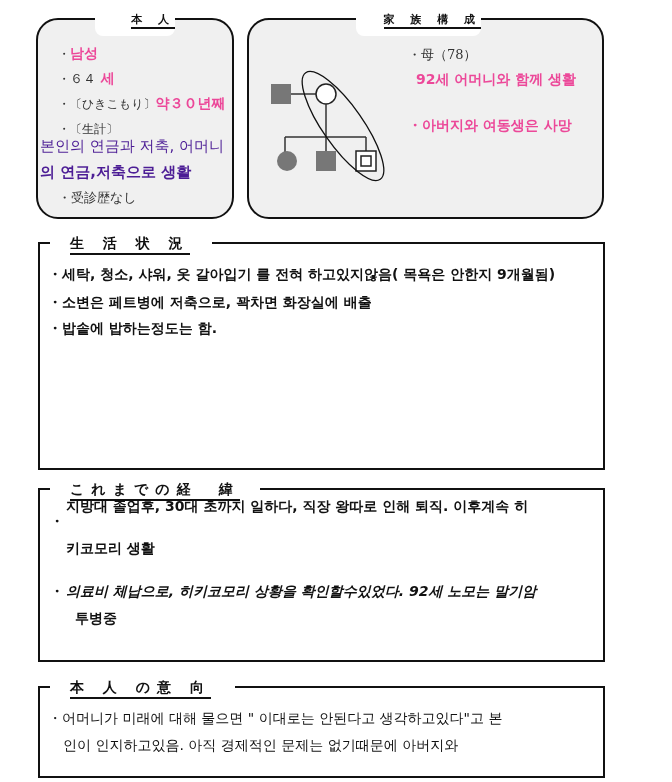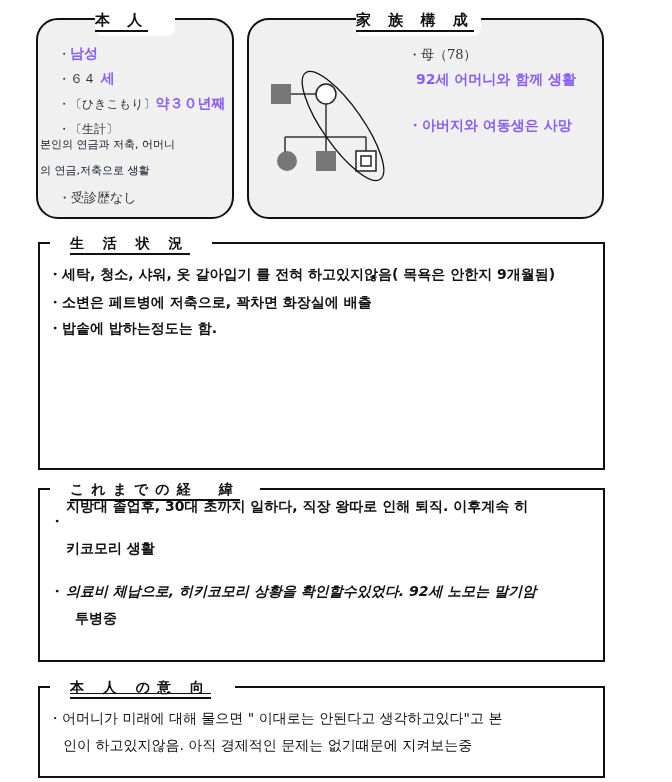--- a/index.html
+++ b/index.html
@@ -1,28 +1,28 @@
 <!DOCTYPE html>
 <html><head>
 <meta charset="utf-8">
 <style>
   html, body { margin:0; padding:0; background:#ffffff; }
   body { width:672px; height:782px; position:relative; overflow:hidden;
          font-family:"DejaVu Sans", "Liberation Sans", sans-serif; color:#111; }
 
   
   .rbox { position:absolute; background:#f0f0f0; border:2px solid #111; border-radius:22px; box-sizing:border-box; }
-  .tab { position:absolute; background:#ffffff; border-radius:0 0 8px 8px; text-align:left;
-         font-weight:bold; font-size:15px; letter-spacing:6px; }
+  .tab { position:absolute; background:#ffffff; border-radius:0 0 8px 8px; text-align:right;
+         font-weight:bold; font-size:11px; letter-spacing:6px; }
   .tab span { border-bottom:2px solid #111; padding-bottom:1px; }
 
   .line { position:absolute; white-space:nowrap; }
   .jp { font-family:"DejaVu Serif", "Liberation Serif", serif; font-size:12px; color:#333; }
-  .ko { font-size:14px; font-weight:bold; color:#8b5cf6; }
-  .ko-b { font-size:11px; font-weight:bold; color:#0f172a; }
+  .ko { font-size:14px; font-weight:bold; color:#ec4899; }
+  .ko-b { font-size:15px; font-weight:bold; color:#4c1d95; }
 
   
   .sbox { position:absolute; border:2px solid #111; border-top:none; box-sizing:border-box; background:#fff; }
   .sbox .topl { position:absolute; top:-2px; left:-2px; width:12px; height:2px; background:#111; }
   .sbox .topr { position:absolute; top:-2px; right:-2px; height:2px; background:#111; }
   .stitle { position:absolute; font-weight:bold; font-size:14px; letter-spacing:7px;
             font-family:"DejaVu Sans", sans-serif; }
   .stitle span { border-bottom:2px solid #111; padding-bottom:2px; }
   .stext { position:absolute; font-size:14px; font-weight:bold; white-space:nowrap; color:#111; }
   .stext-n { position:absolute; font-size:14px; white-space:nowrap; color:#111; }
@@ -41,21 +41,21 @@
 <div class="line" style="left:58px; top:68px;">
   <span class="jp">・</span><span class="jp" style="font-size:13px">６４</span><span class="ko"> 세</span>
 </div>
 <div class="line" style="left:58px; top:93px;">
   <span class="jp">・</span><span class="jp">〔ひきこもり〕</span><span class="ko">약３０년째</span>
 </div>
 <div class="line" style="left:58px; top:118px;">
   <span class="jp">・</span><span class="jp">〔生計〕</span>
 </div>
 <div class="line ko-b" style="left:40px; top:137px; font-weight:normal;">본인의 연금과 저축, 어머니</div>
-<div class="line ko-b" style="left:40px; top:163px; font-weight:normal;text-align:center;">의 연금,저축으로 생활</div>
+<div class="line ko-b" style="left:40px; top:163px; font-weight:bold;text-align:center;">의 연금,저축으로 생활</div>
 <div class="line jp" style="left:58px; top:189px; font-size:13px;">・受診歴なし</div>
 
 <div class="rbox" style="left:247px; top:18px; width:357px; height:201px;"></div>
 <div class="tab" style="left:340px; top:6px; width:125px; height:30px; line-height:28px;margin-left:16px;">
   <span>家 族 構 成</span>
 </div>
 
 <svg style="position:absolute; left:260px; top:60px;" width="150" height="130" viewBox="0 0 150 130">
 
   <rect x="11" y="24" width="20" height="20" fill="#777"></rect>
@@ -104,17 +104,17 @@
 <div class="stext" style="left:66px; top:498px;">지방대 졸업후, 30대 초까지 일하다, 직장 왕따로 인해 퇴직. 이후계속 히</div>
 <div class="stext" style="left:66px; top:540px;text-align:right;">키코모리 생활</div>
 <div class="stext" style="left:50px; top:583px;">・</div>
 <div class="stext" style="left:66px; top:583px;font-style:italic;">의료비 체납으로, 히키코모리 상황을 확인할수있었다. 92세 노모는 말기암</div>
 <div class="stext" style="left:75px; top:610px;">투병중</div>
 
 <div class="sbox" style="left:38px; top:688px; width:567px; height:90px;">
   <div class="topl"></div>
   <div class="topr" style="width:370px;"></div>
 </div>
-<div class="stitle" style="left:70px; top:679px;text-decoration:underline;">
+<div class="stitle" style="left:70px; top:679px;">
   <span>本 人 の意 向</span>
 </div>
 <div class="stext-n" style="left:48px; top:710px;">・어머니가 미래에 대해 물으면 " 이대로는 안된다고 생각하고있다"고 본</div>
-<div class="stext-n" style="left:63px; top:737px;">인이 하고있지않음. 아직 경제적인 문제는 없기때문에 지켜보는중</div>
+<div class="stext-n" style="left:63px; top:737px;">인이 인지하고있음. 아직 경제적인 문제는 없기때문에 아버지와</div>
 
 </body></html>

